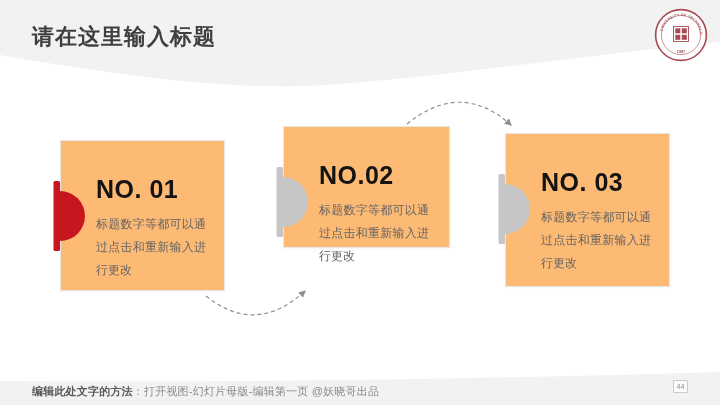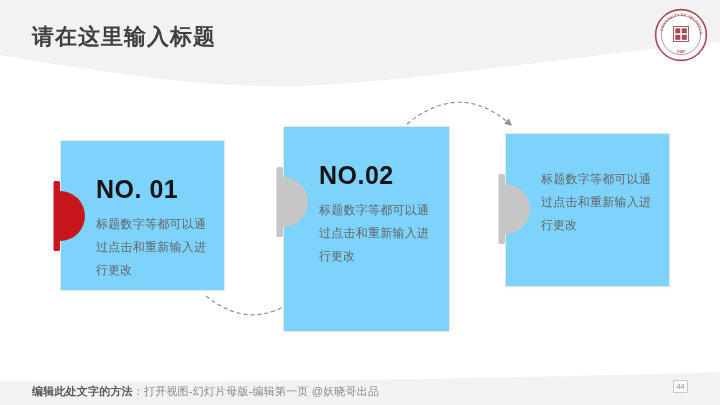--- a/index.html
+++ b/index.html
@@ -11,26 +11,26 @@
   svg.arrows { position:absolute; left:0; top:0; z-index:1; pointer-events:none; }
 
   .slide-title {
     position:absolute; left:32px; top:22px; z-index:2;
     font-size:22px; font-weight:600; color:#3f3f3f; letter-spacing:1px;
   }
 
   .seal { position:absolute; top:8px; right:12px; width:54px; height:54px; z-index:2; }
 
   .card {
-    position:absolute; width:165px; background:#7dd3fc;
+    position:absolute; width:165px; background:#fdba74;
     border:1px solid #e7e7e7; box-shadow:0 1px 3px rgba(0,0,0,0.04);
     z-index:2; padding:34px 16px 0 35px;
   }
   .card-1 { left:60px;  top:140px; height:151px; }
-  .card-2 { left:283px; top:126px; height:206px; width:167px; }
+  .card-2 { left:283px; top:126px; height:122px; width:167px; }
   .card-3 { left:505px; top:133px; height:154px; }
 
   .accent { position:absolute; left:-8px; top:40px; width:32px; height:70px; z-index:3; }
 
   .card-number {
     font-size:25px; font-weight:700; color:#141414; letter-spacing:0.5px;
     margin-bottom:9px; white-space:nowrap;
   }
   .card-body {
     width:110px; font-size:12px; line-height:23px; color:#646464;
@@ -106,20 +106,21 @@
     </svg>
     <div class="card-number">NO.02</div>
     <p class="card-body">标题数字等都可以通过点击和重新输入进行更改</p>
   </div>
 
   <div class="card card-3">
     <svg class="accent" viewBox="0 0 32 70">
       <rect x="0.5" y="0" width="6.5" height="70" rx="1.5" fill="#c6c6c6"></rect>
       <path d="M7,10 A25,25 0 0 1 7,60 Z" fill="#c6c6c6"></path>
     </svg>
+    <div class="card-number">NO. 03</div>
     <p class="card-body">标题数字等都可以通过点击和重新输入进行更改</p>
   </div>
 
   <div class="footer">
     <span class="f-bold">编辑此处文字的方法</span><span>：打开视图-幻灯片母版-编辑第一页 @妖晓哥出品</span>
   </div>
 
   <div class="page-num">44</div>
 
 </div>

